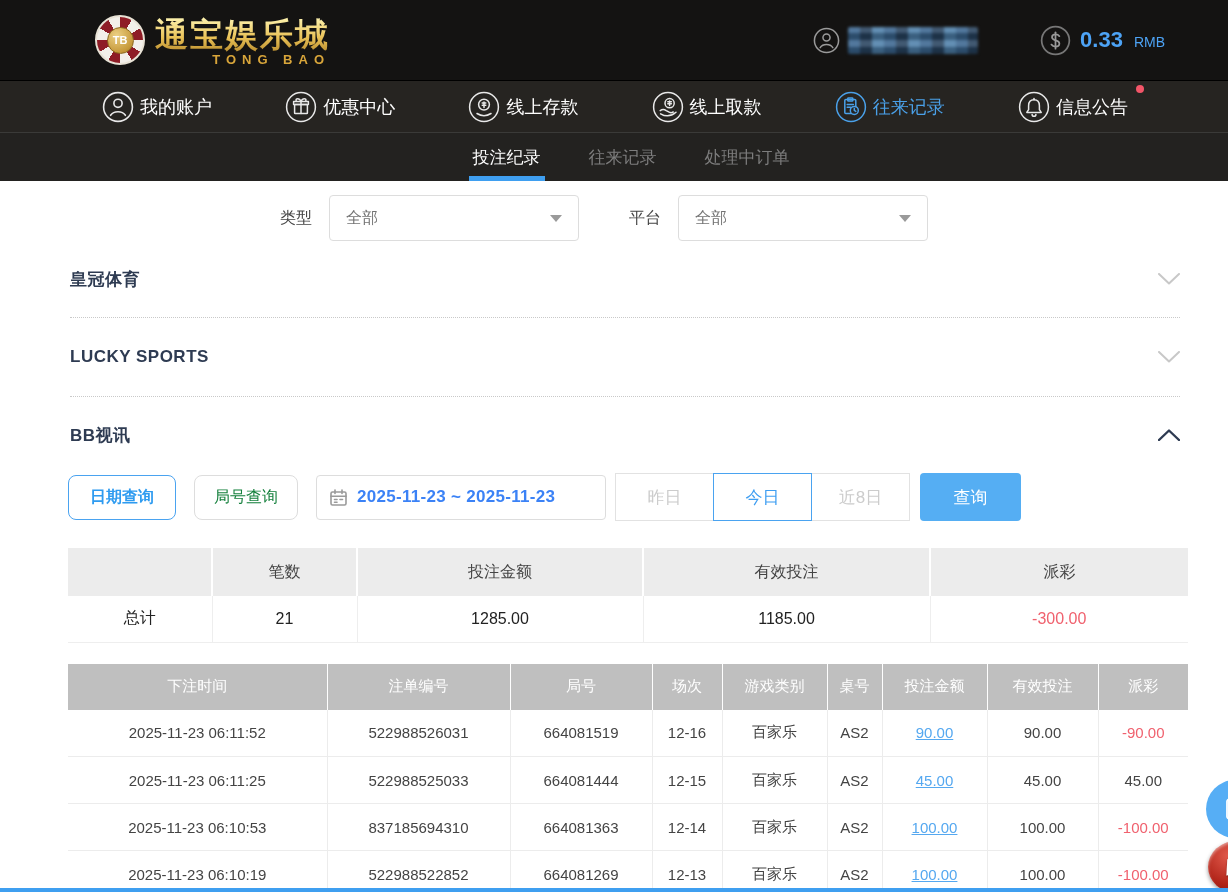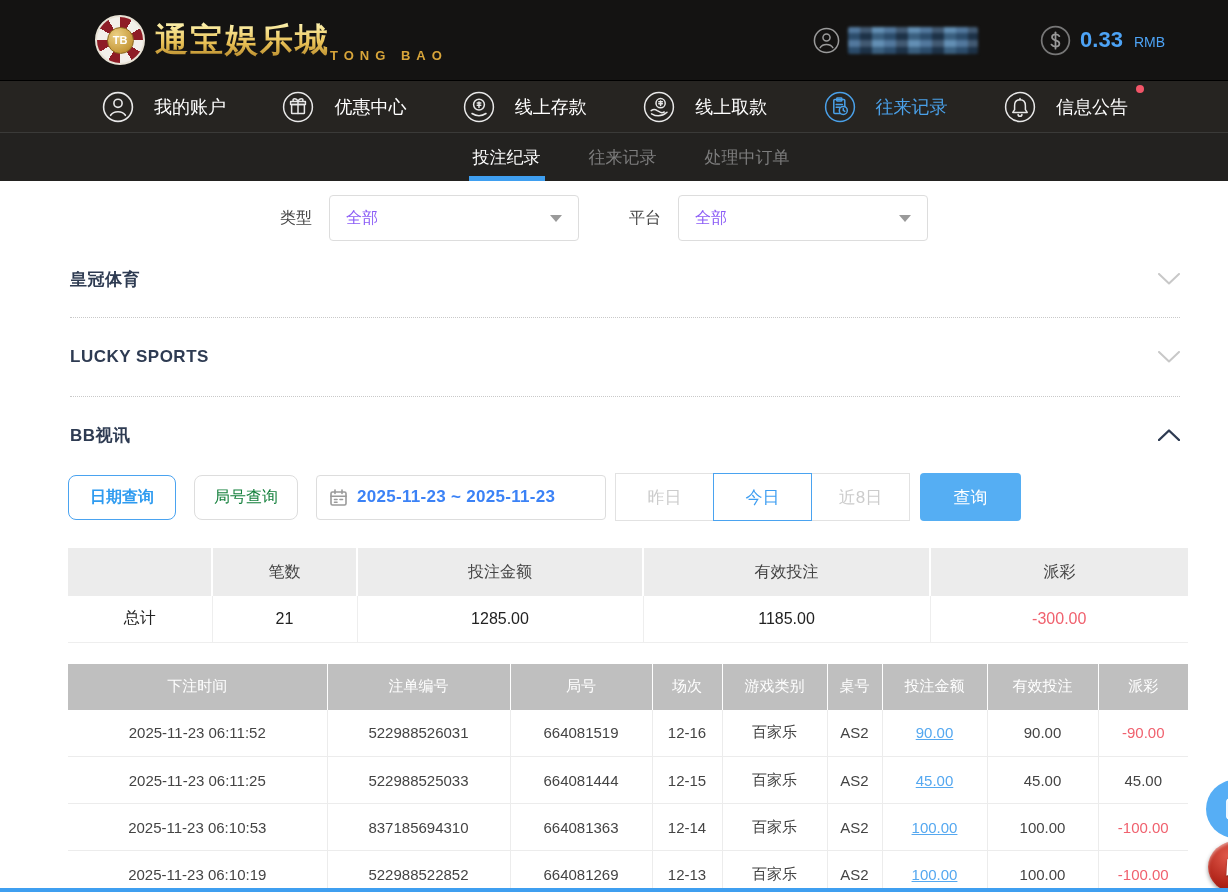--- a/index.html
+++ b/index.html
@@ -10,60 +10,60 @@
   .topbar { height:80px; background:#141312; display:flex; align-items:center;
     justify-content:space-between; padding:0 63px 0 95px; }
   .brand { display:flex; align-items:center; gap:10px; }
   .chip { width:50px; height:50px; border-radius:50%;
     background:repeating-conic-gradient(#8e1c26 0deg 30deg, #f3f0ea 30deg 60deg);
     border:2px solid #e8e2d5; display:flex; align-items:center; justify-content:center; }
   .chip-core { width:27px; height:27px; border-radius:50%;
     background:radial-gradient(circle at 35% 30%, #ecd084, #c79a3c 70%, #9c7220);
     border:1px solid #8c6a1e; color:#fff; font-size:11px; font-weight:bold;
     display:flex; align-items:center; justify-content:center; }
-  .brand-text { display:flex; flex-direction:row; }
+  .brand-text { display:flex; flex-direction:column; }
   .brand-cn { font-size:33px; font-weight:bold; letter-spacing:2px;
     background:linear-gradient(180deg,#fdf3b0 10%,#e9c156 55%,#a87a20);
     -webkit-background-clip:text; background-clip:text; color:transparent; }
   .brand-en { font-size:13px; font-weight:bold; letter-spacing:6px; color:#d8a53a;
     align-self:flex-end; margin-top:-6px; }
   .top-right { display:flex; align-items:center; }
   .user-chunk { display:flex; align-items:center; gap:8px; }
   .name-blur { width:130px; height:27px; border-radius:2px;
     background:repeating-linear-gradient(90deg,#3a658f 0 12px,#27425e 12px 24px,#4d7fa9 24px 36px),
                repeating-linear-gradient(0deg,rgba(0,0,0,.25) 0 7px,rgba(255,255,255,.12) 7px 14px);
     background-blend-mode:overlay; filter:blur(1.5px); }
   .wallet-chunk { display:flex; align-items:center; gap:9px; margin-left:62px; }
   .balance { color:#4da3f5; font-size:22px; font-weight:bold; }
   .currency { color:#4da3f5; font-size:14px; margin-left:2px; position:relative; top:2px; }
 
   
   .navbar { height:52px; background:#262421; border-top:1px solid #000;
     display:flex; align-items:center; justify-content:space-between; padding:0 100px 0 102px; }
-  .nav-item { display:flex; align-items:center; gap:20px; color:#fff; font-size:18px;
+  .nav-item { display:flex; align-items:center; gap:6px; color:#fff; font-size:18px;
     cursor:pointer; position:relative; }
   .nav-item.active { color:#4aa0e8; }
   .nav-item svg { display:block; }
   .badge-dot { position:absolute; top:-6px; right:-16px; width:8px; height:8px;
     border-radius:50%; background:#f25568; }
 
   
   .tabbar { height:49px; background:#232220; border-top:1px solid #3a3a38;
     display:flex; align-items:stretch; justify-content:center; gap:44px; padding-left:34px; }
   .tab { display:flex; align-items:center; color:#7d7d7d; font-size:17px; cursor:pointer;
     position:relative; padding:0 2px;font-family:Liberation Mono, monospace; }
   .tab.active { color:#fff; }
   .tab.active::after { content:""; position:absolute; left:-2px; right:-2px; bottom:0;
     height:5px; background:#3f9ff0; }
 
   
   .filter-row { display:flex; align-items:center; margin:14px 0 0 280px; height:46px; }
   .filter-label { font-size:16px; color:#444; margin-right:17px; }
   .select { width:250px; height:46px; border:1px solid #ddd; border-radius:4px;
-    display:flex; align-items:center; padding:0 16px; font-size:16px; color:#8b5cf6;
+    display:flex; align-items:center; padding:0 16px; font-size:16px; color:#737373;
     justify-content:space-between; cursor:pointer; background:#fff; }
   .caret { width:0; height:0; border-left:6px solid transparent; border-right:6px solid transparent;
     border-top:7px solid #9a9a9a; }
   .filter-gap { width:50px; }
 
   
   .section-head { margin:0 48px 0 70px; display:flex; align-items:center;
     justify-content:space-between; cursor:pointer; }
   .s1 { height:77px; border-bottom:1px dotted #c9c9c9; }
   .s2 { height:79px; border-bottom:1px dotted #c9c9c9; }

